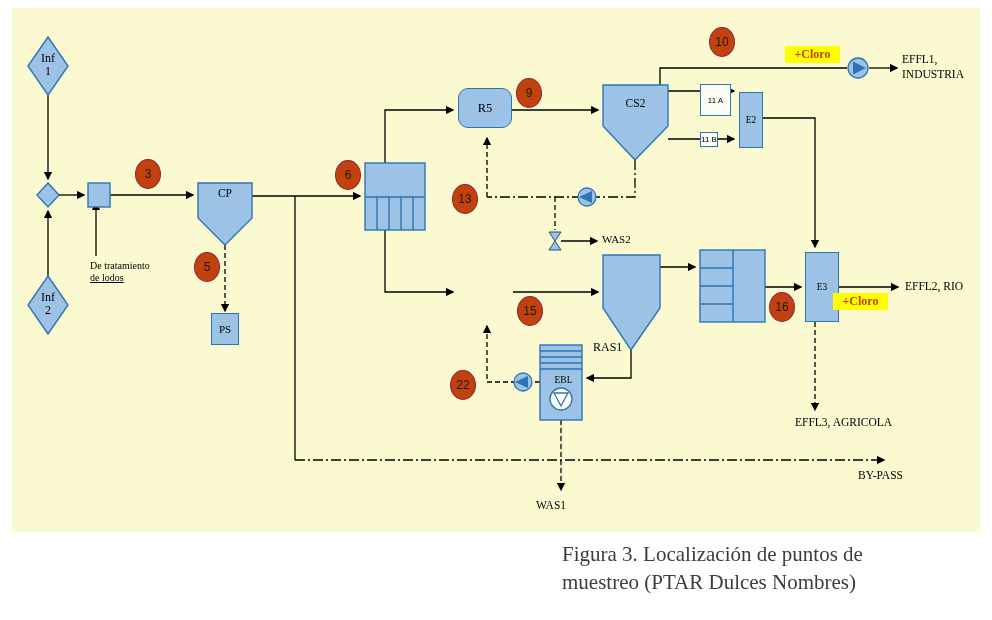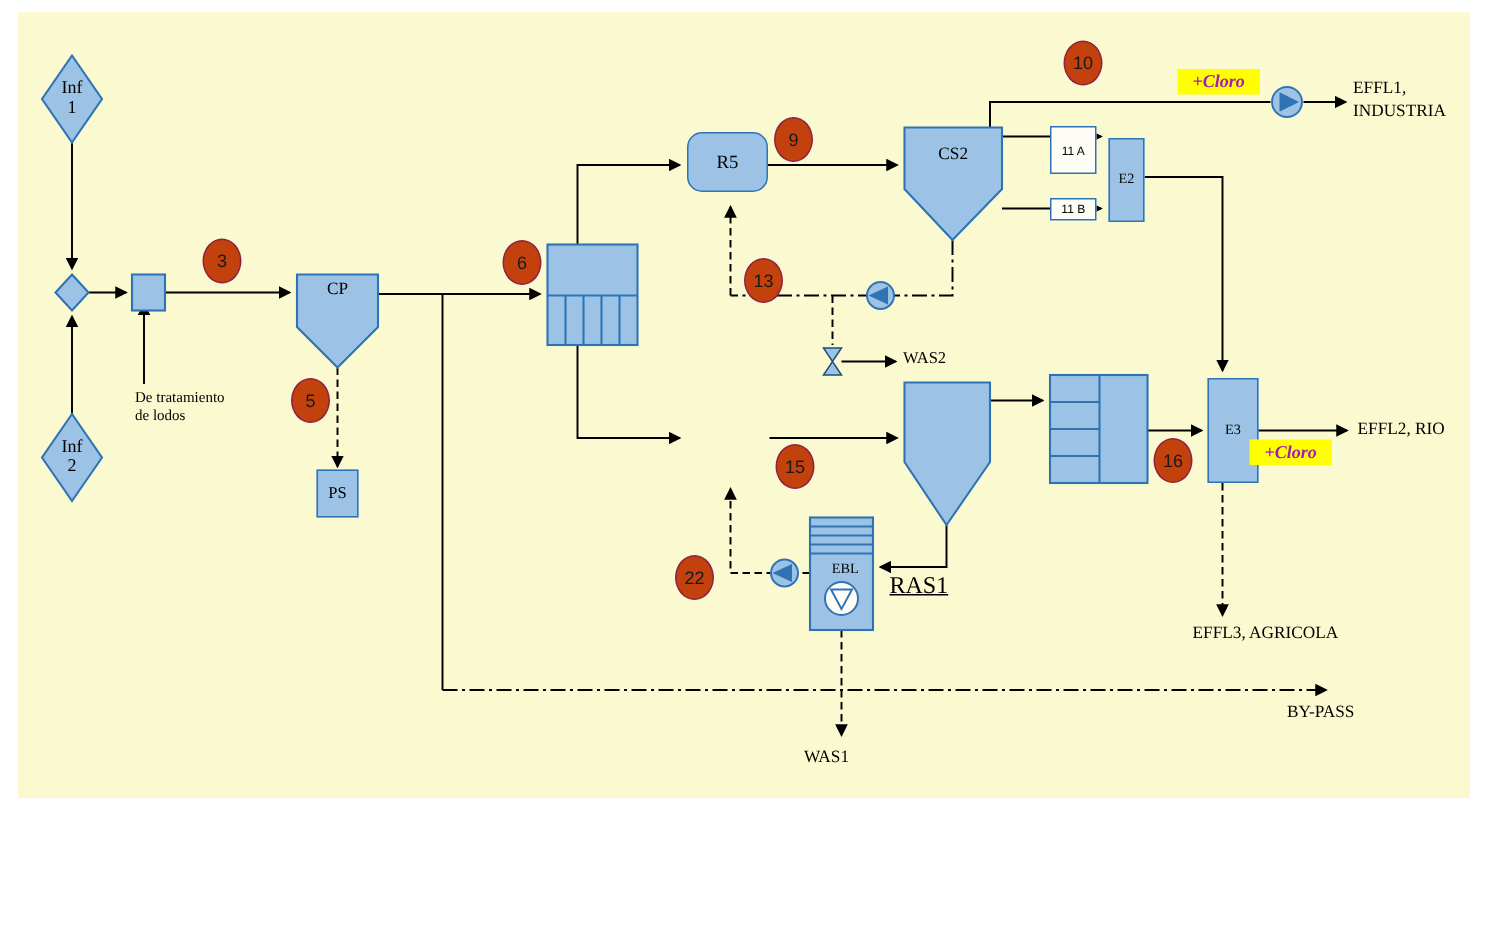--- a/index.html
+++ b/index.html
@@ -12,22 +12,22 @@
   .bluebox { position:absolute; background:#9CC3E5; border:1.4px solid #2E74B5;
              display:flex; align-items:center; justify-content:center; text-align:center; }
   .rounded { border-radius:10px; }
   .whitebox { position:absolute; background:#FDFDF6; border:1px solid #2E74B5;
               display:flex; align-items:center; justify-content:center;
               font-size:8px; font-family:"Liberation Sans", sans-serif; }
   .badge { position:absolute; width:26px; height:30px; border-radius:50%;
            background:#c2410c; border:1.6px solid #8E2246; color:#1a1a1a;
            display:flex; align-items:center; justify-content:center;
            font-family:"Liberation Sans", sans-serif; font-size:12px; }
-  .chlorine { position:absolute; background:#FFFF00; color:#a21caf; font-weight:bold;
-              font-size:12px; display:flex; align-items:center; justify-content:center;font-style:italic; }
+  .chlorine { position:absolute; background:#FFFF00; color:#c2410c; font-weight:bold;
+              font-size:12px; display:flex; align-items:center; justify-content:center; }
   .txt { position:absolute; font-size:11.5px; }
   .caption { position:absolute; left:562px; top:541px; width:420px;
              font-size:21px; line-height:1.32; color:#3d3d3d; }
 </style>
 </head>
 <body>
 
 <div class="stage">
   <div class="panel"></div>
 
@@ -132,44 +132,48 @@
     <span style="display:block;">2</span>
   </div>
 
   <div class="node-label" style="left:198px; top:187px; width:54px; font-size:11.5px;">CP</div>
   <div class="bluebox" style="left:211px; top:313px; width:28px; height:32px; font-size:11px;">PS</div>
   <div class="bluebox rounded" style="left:458px; top:88px; width:54px; height:40px; font-size:12.5px;">R5</div>
   <div class="node-label" style="left:603px; top:97px; width:65px; font-size:11.5px;">CS2</div>
   <div class="bluebox" style="left:739px; top:92px; width:24px; height:56px; font-size:9.5px;">E2</div>
   <div class="bluebox" style="left:805px; top:252px; width:34px; height:70px; font-size:9.5px;">E3</div>
   <div class="whitebox" style="left:700px; top:84px; width:31px; height:32px;">11 A</div>
-  <div class="whitebox" style="left:700px; top:132px; width:31px; height:15px;">11 B</div>
+  <div class="whitebox" style="left:700px; top:132px; width:18px; height:15px;">11 B</div>
   <div class="node-label" style="left:540px; top:374px; width:47px; font-size:9.5px;">EBL</div>
 
   <div class="badge" style="left:135px; top:159px;">3</div>
   <div class="badge" style="left:194px; top:252px;">5</div>
   <div class="badge" style="left:335px; top:160px;">6</div>
   <div class="badge" style="left:516px; top:78px;">9</div>
   <div class="badge" style="left:709px; top:27px;">10</div>
-  <div class="badge" style="left:452px; top:172px;margin-left:44px;">13</div>
+  <div class="badge" style="left:452px; top:184px;">13</div>
   <div class="badge" style="left:517px; top:296px;">15</div>
   <div class="badge" style="left:769px; top:292px;">16</div>
   <div class="badge" style="left:450px; top:370px;">22</div>
 
   <div class="chlorine" style="left:785px; top:46px; width:55px; height:17px;">+Cloro</div>
   <div class="chlorine" style="left:833px; top:293px; width:55px; height:17px;">+Cloro</div>
 
   <div class="txt" style="left:90px; top:260px; font-size:10px; line-height:12px;">
     <span style="display:block;">De tratamiento</span>
-    <span style="display:block;">de lodos</span>
+    <span style="display:block;text-decoration:underline;">de lodos</span>
   </div>
   <div class="txt" style="left:902px; top:52px; line-height:15px;">
     <span style="display:block;">EFFL1,</span>
     <span style="display:block;">INDUSTRIA</span>
   </div>
   <div class="txt" style="left:905px; top:280px;">EFFL2, RIO</div>
   <div class="txt" style="left:795px; top:416px;">EFFL3, AGRICOLA</div>
   <div class="txt" style="left:602px; top:233px; font-size:11px;">WAS2</div>
-  <div class="txt" style="left:593px; top:382px; font-size:16px;text-decoration:underline;">RAS1</div>
+  <div class="txt" style="left:593px; top:340px; font-size:12px;">RAS1</div>
   <div class="txt" style="left:536px; top:499px;">WAS1</div>
   <div class="txt" style="left:858px; top:469px;">BY-PASS</div>
 
+  <div class="caption">
+    <div>Figura 3.  Localización de puntos de</div>
+    <div>muestreo (PTAR Dulces Nombres)</div>
+  </div>
 </div>
 
 </body></html>

